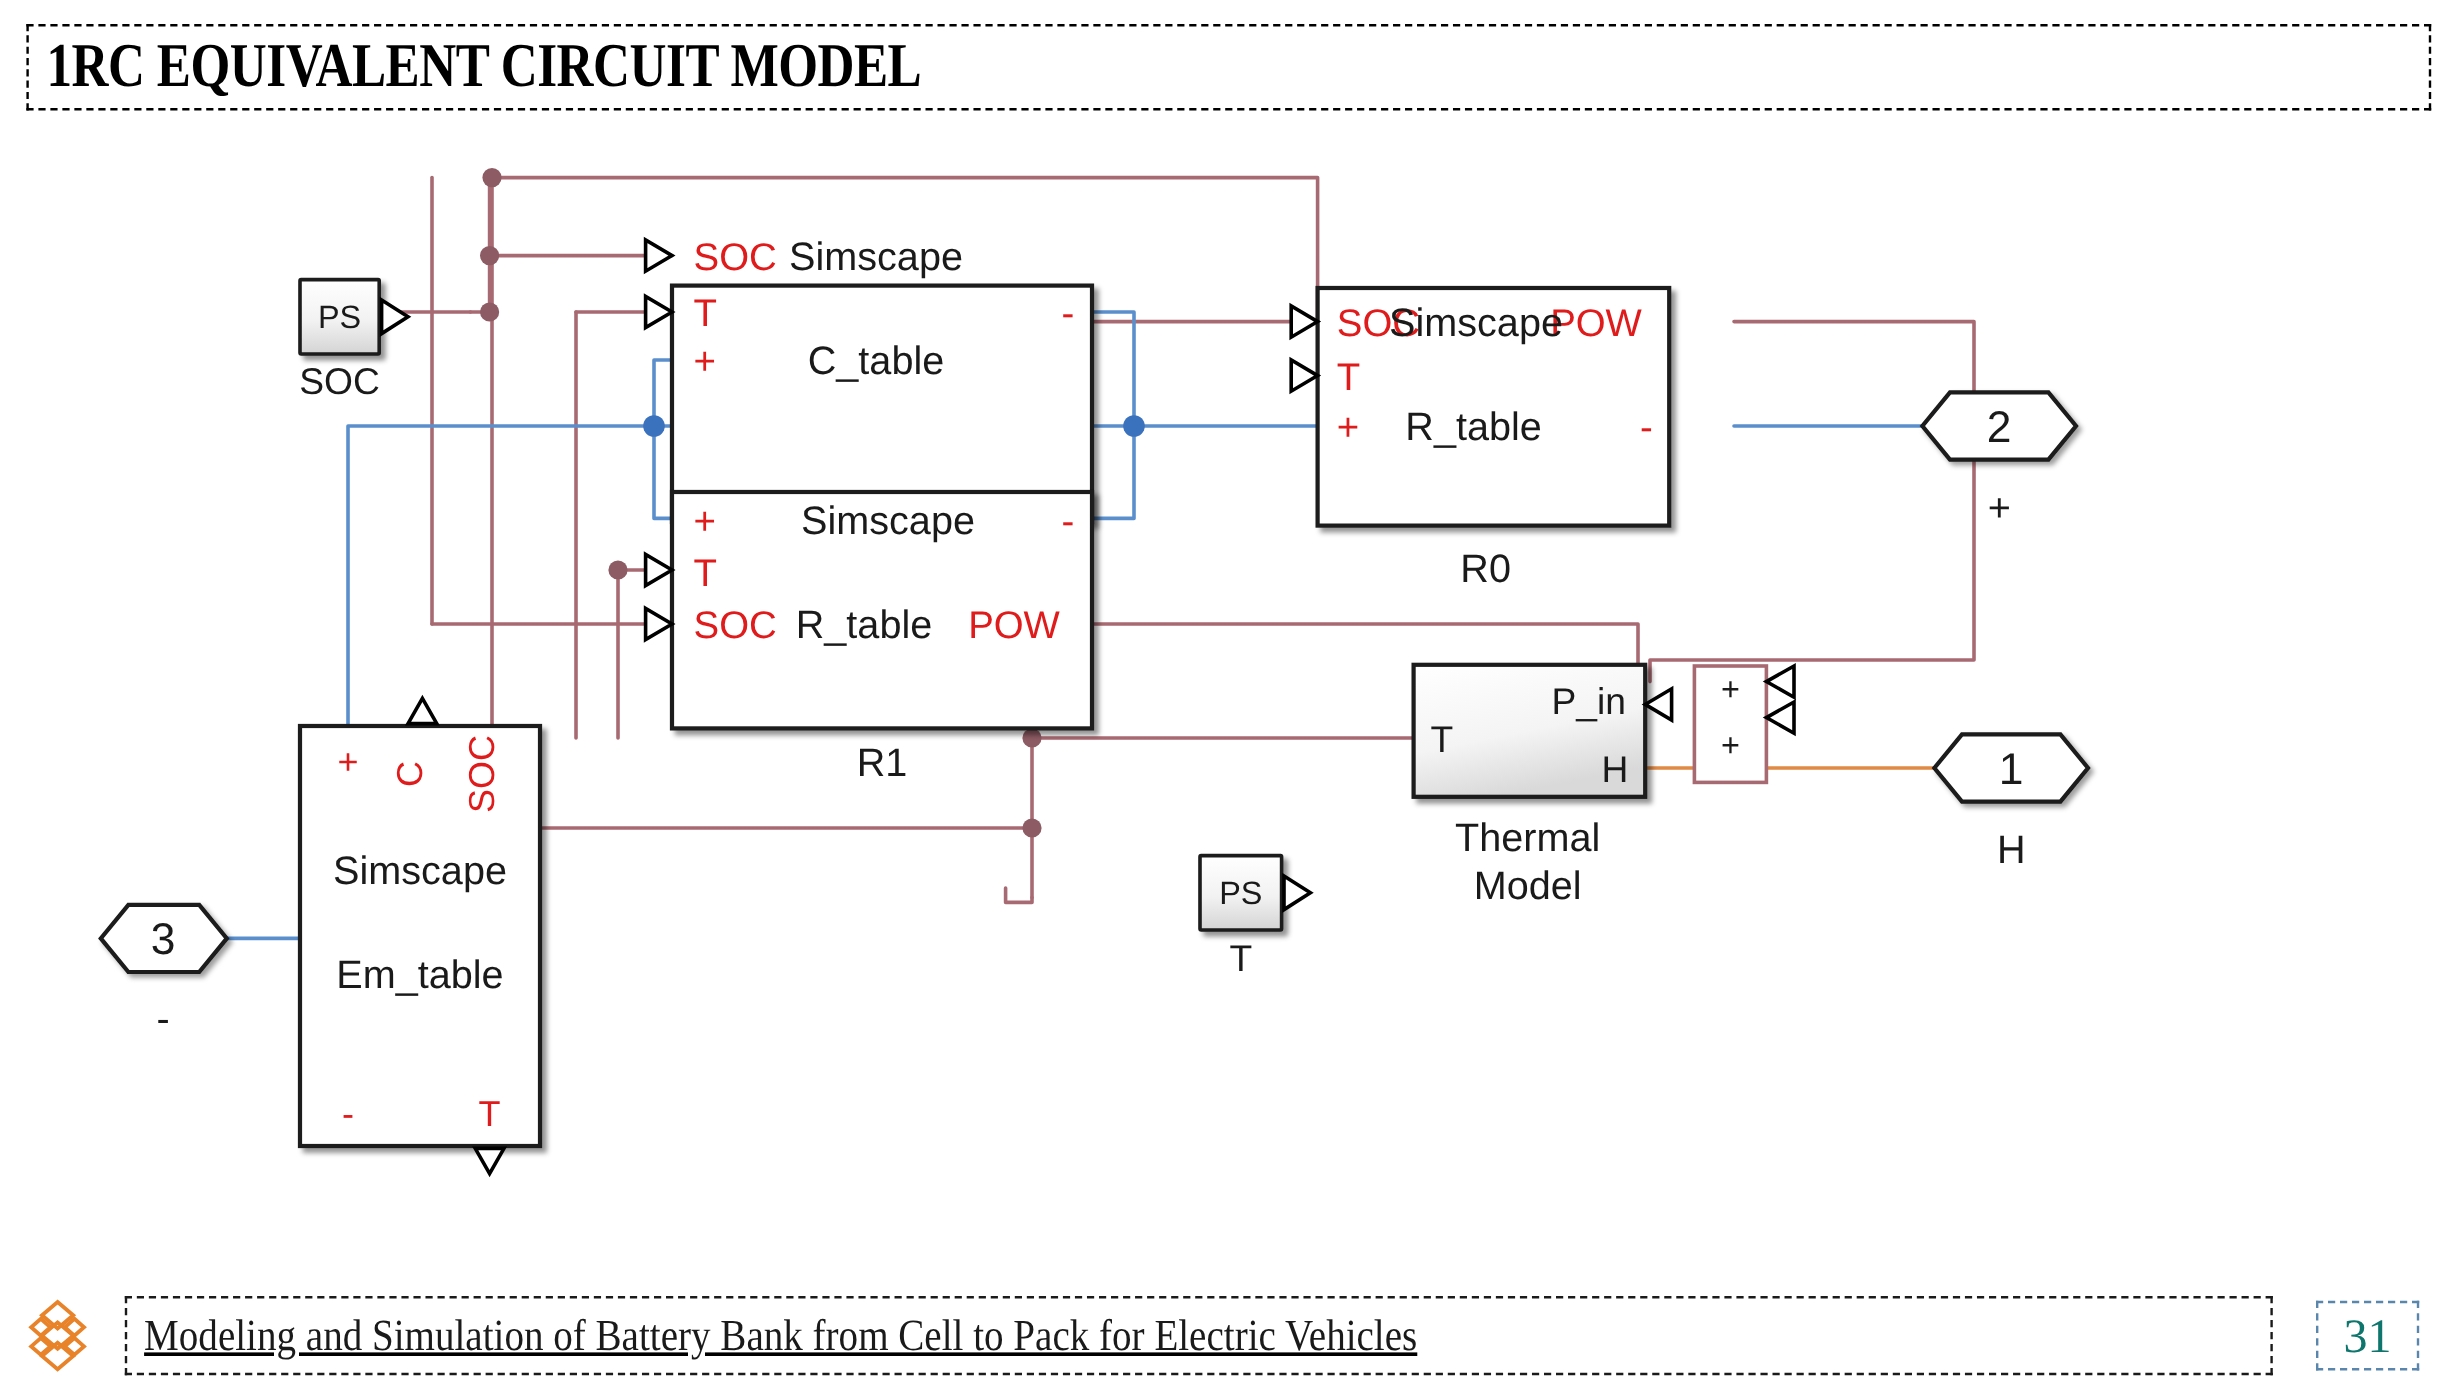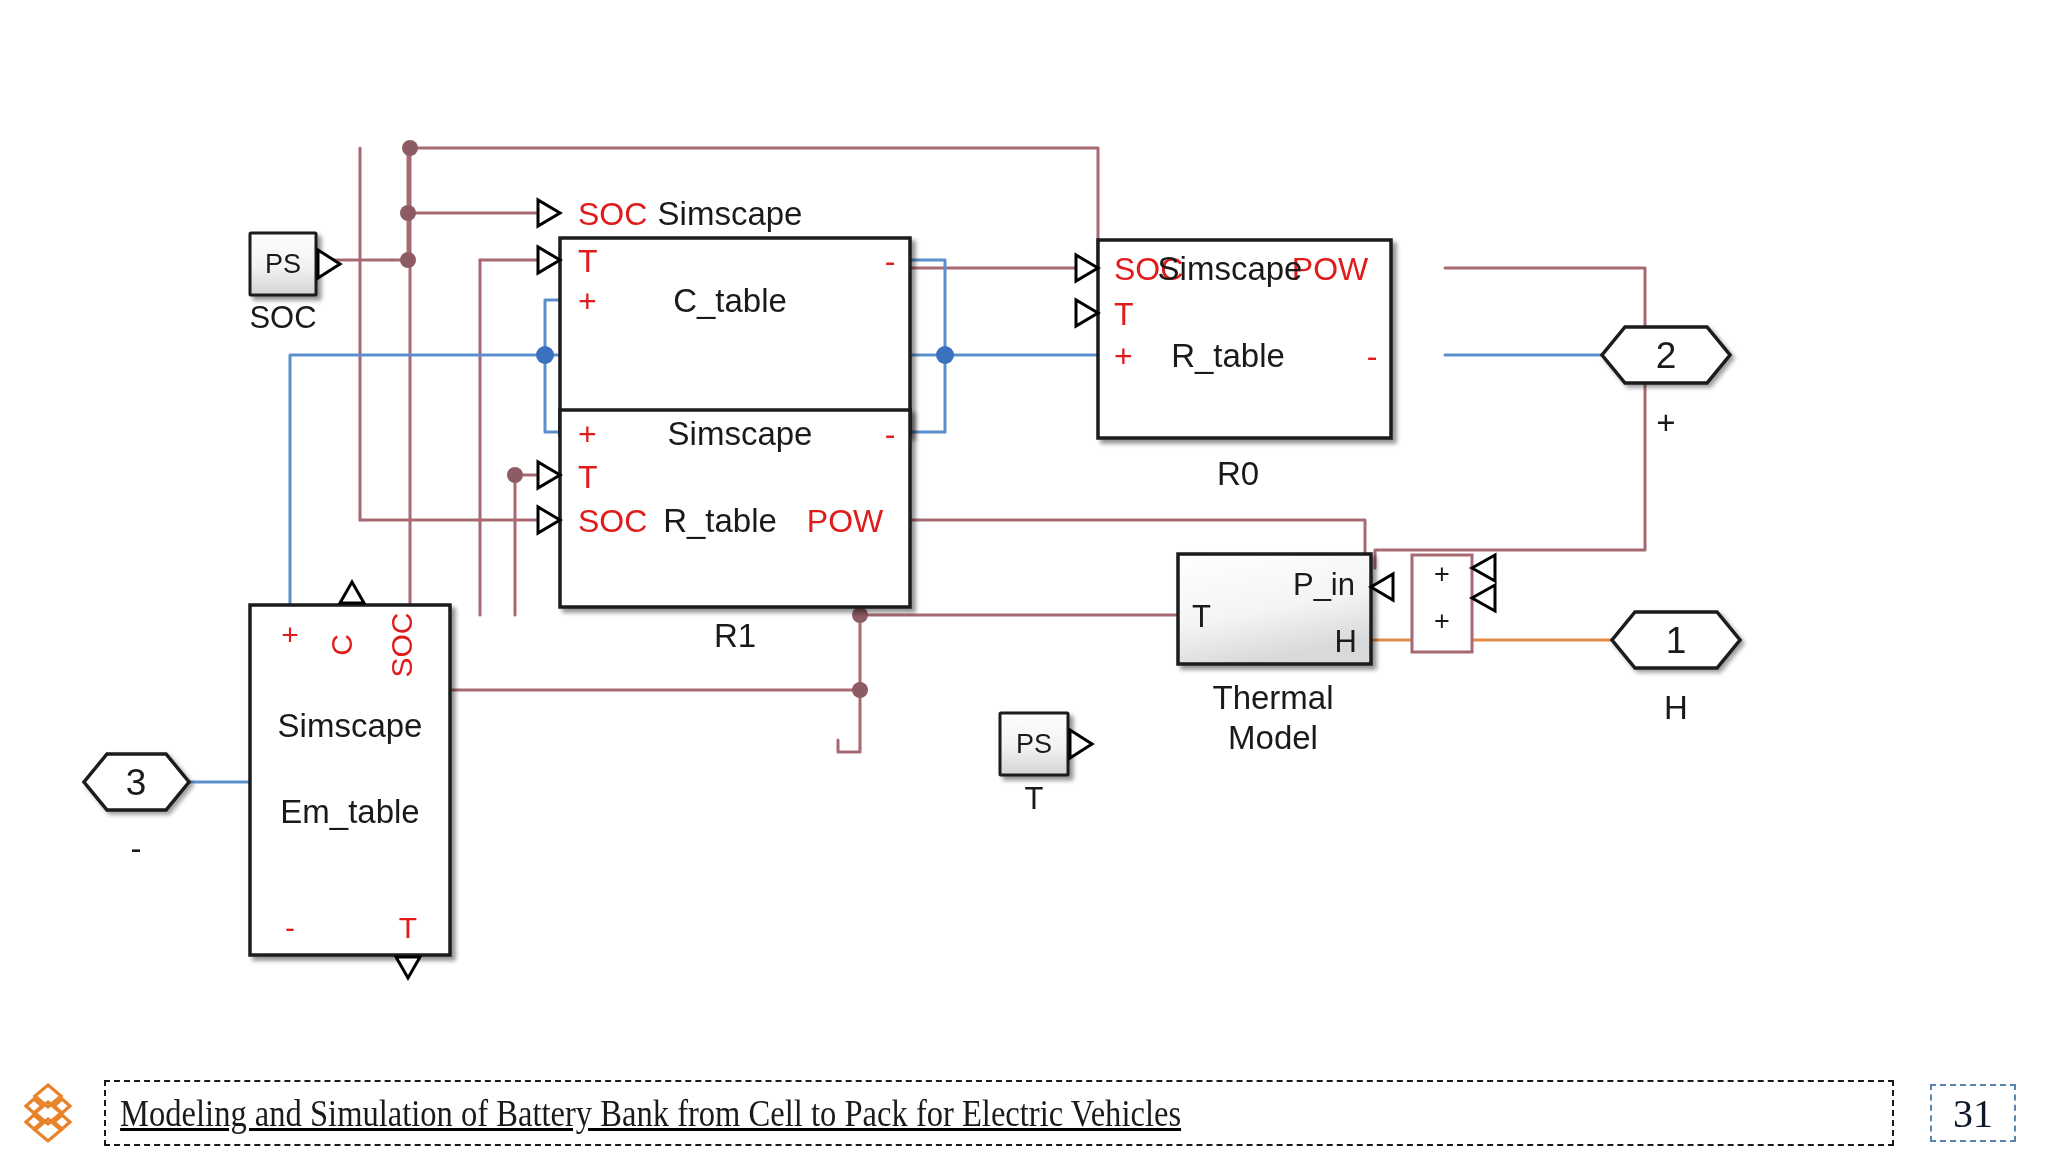--- a/index.html
+++ b/index.html
@@ -75,28 +75,31 @@
   #page-box {
     position: absolute;
     left: 1930px; top: 8px;
     width: 86px; height: 58px;
     border: 2.5px dashed #5a86ad;
     display: flex; align-items: center; justify-content: center;
   }
   #page-num {
     font-family: "Liberation Serif", serif;
     font-size: 40px;
-    color: #0f172a;
+    color: #0f766e;
   }
 </style>
 </head>
 <body>
 
 <div id="slide">
 
+  <div id="title-box">
+    <div id="title-text">1RC EQUIVALENT CIRCUIT MODEL</div>
+  </div>
 
   <div id="canvas">
   <svg width="2048" height="960" viewBox="0 0 2048 960" xmlns="http://www.w3.org/2000/svg">
     <defs>
       <linearGradient id="psGrad" x1="0" y1="0" x2="0" y2="1">
         <stop offset="0%" stop-color="#ffffff"></stop>
         <stop offset="55%" stop-color="#f2f2f2"></stop>
         <stop offset="100%" stop-color="#d4d4d4"></stop>
       </linearGradient>
       <linearGradient id="thermGrad" x1="0" y1="0" x2="0.35" y2="1">

